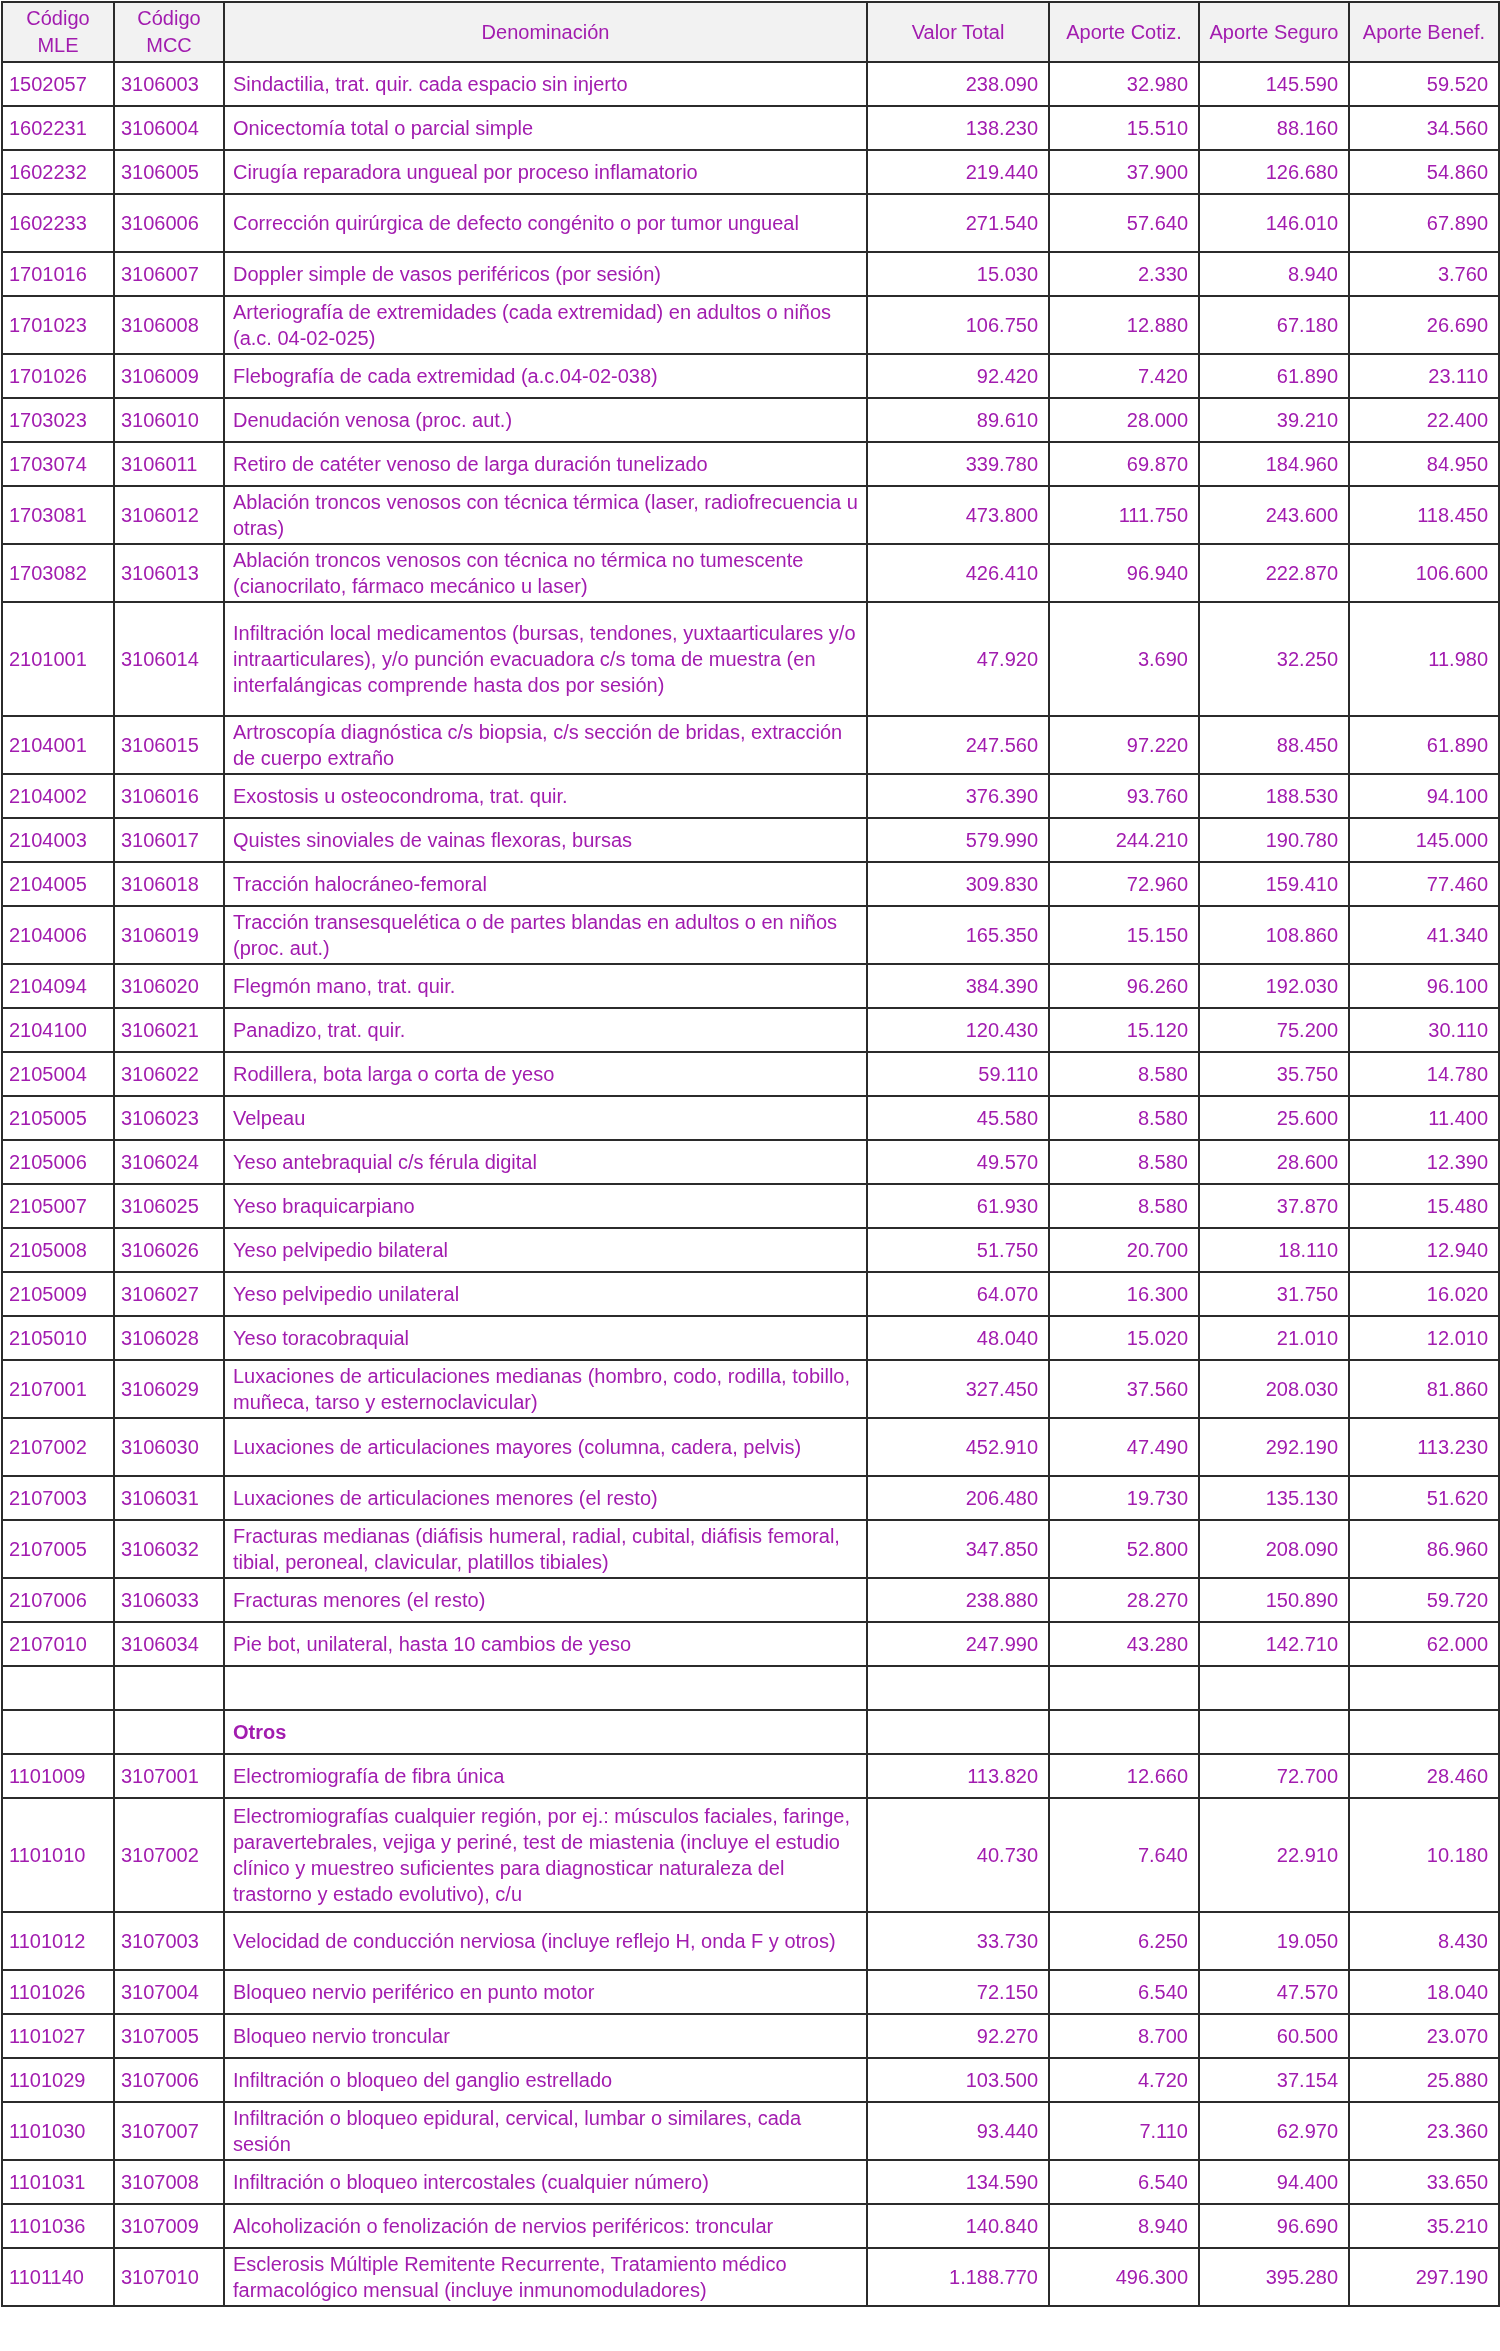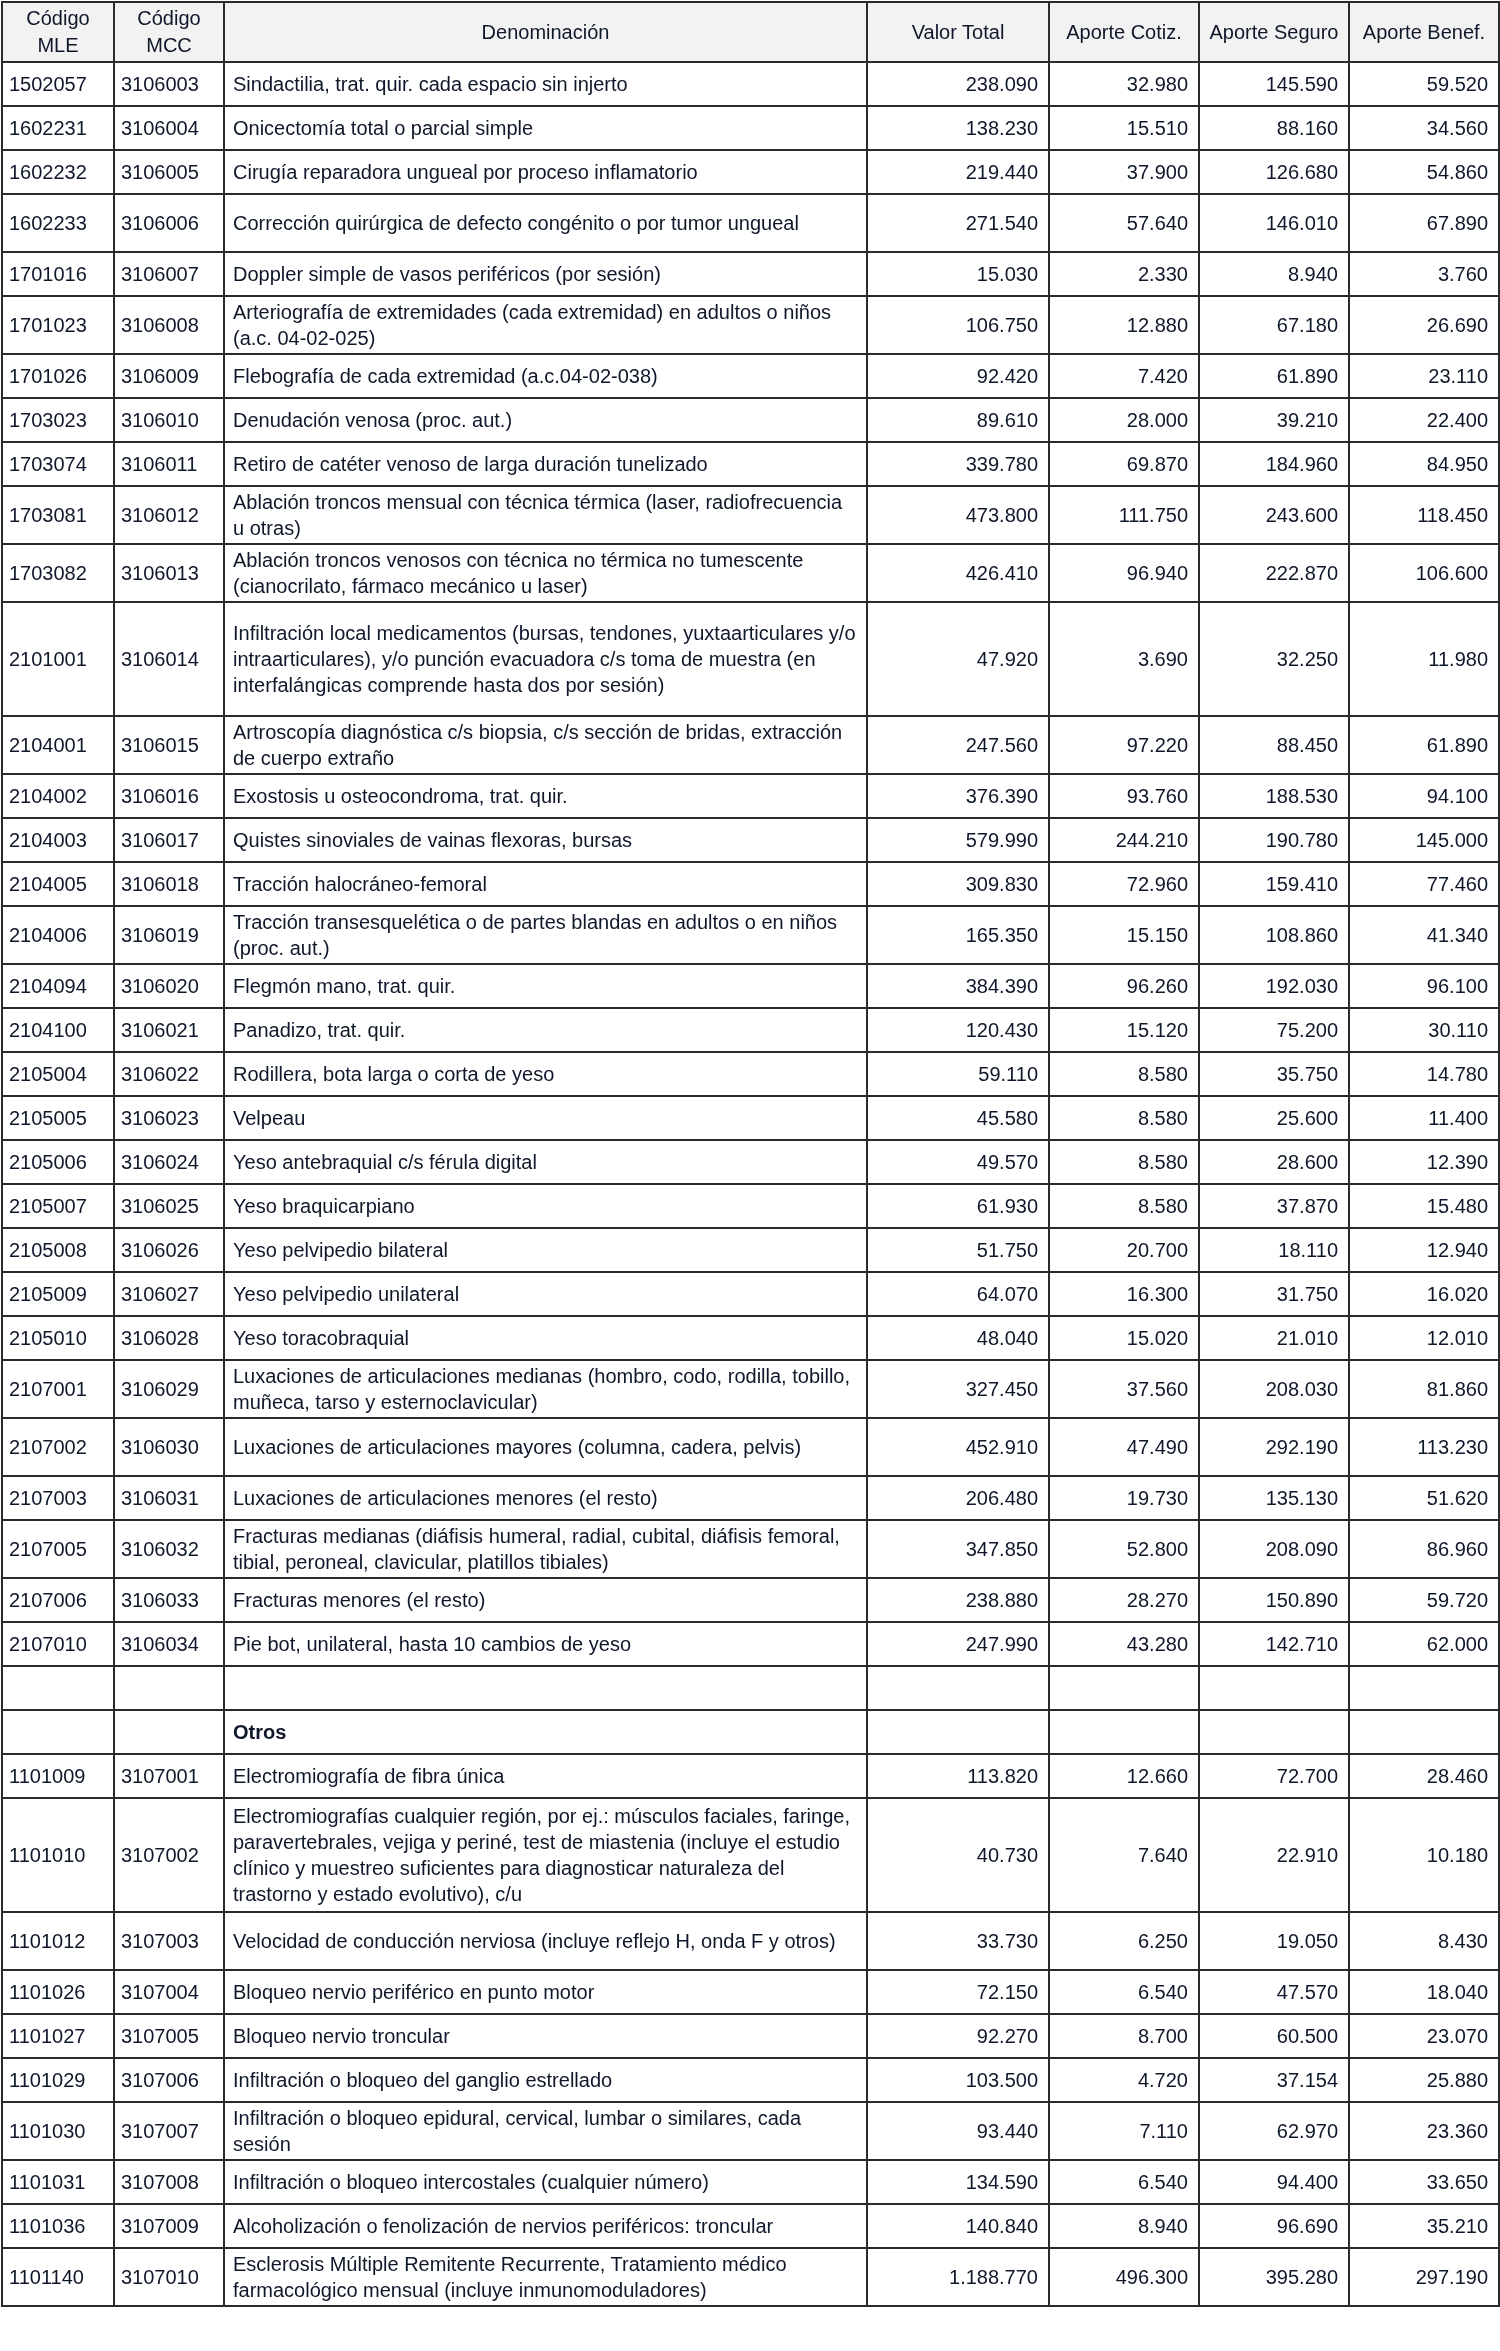--- a/index.html
+++ b/index.html
@@ -4,21 +4,21 @@
 <style>
   html, body { margin: 0; padding: 0; background: #ffffff; }
   body { width: 1500px; height: 2351px; overflow: hidden; }
   table.arancel {
     position: absolute; left: 1px; top: 1px;
     width: 1497px;
     border-collapse: collapse;
     table-layout: fixed;
     font-family: "Liberation Sans", sans-serif;
     font-size: 20px;
-    color: #0f172a;
+    color: #a21caf;
   }
   table.arancel col.c-mle { width: 112px; }
   table.arancel col.c-mcc { width: 110px; }
   table.arancel col.c-den { width: 643px; }
   table.arancel col.c-val { width: 182px; }
   table.arancel col.c-cot { width: 150px; }
   table.arancel col.c-seg { width: 150px; }
   table.arancel col.c-ben { width: 150px; }
   table.arancel th, table.arancel td {
     border: 2px solid #2b2b2b;
@@ -146,21 +146,21 @@
         <td class="code">3106011</td>
         <td class="desc">Retiro de catéter venoso de larga duración tunelizado</td>
         <td class="num">339.780</td>
         <td class="num">69.870</td>
         <td class="num">184.960</td>
         <td class="num">84.950</td>
       </tr>
       <tr class="r2">
         <td class="code">1703081</td>
         <td class="code">3106012</td>
-        <td class="desc">Ablación troncos mensual con técnica térmica (laser, radiofrecuencia u otras)</td>
+        <td class="desc">Ablación troncos venosos con técnica térmica (laser, radiofrecuencia u otras)</td>
         <td class="num">473.800</td>
         <td class="num">111.750</td>
         <td class="num">243.600</td>
         <td class="num">118.450</td>
       </tr>
       <tr class="r2">
         <td class="code">1703082</td>
         <td class="code">3106013</td>
         <td class="desc">Ablación   troncos venosos con técnica no térmica no tumescente (cianocrilato, fármaco mecánico u laser)</td>
         <td class="num">426.410</td>

